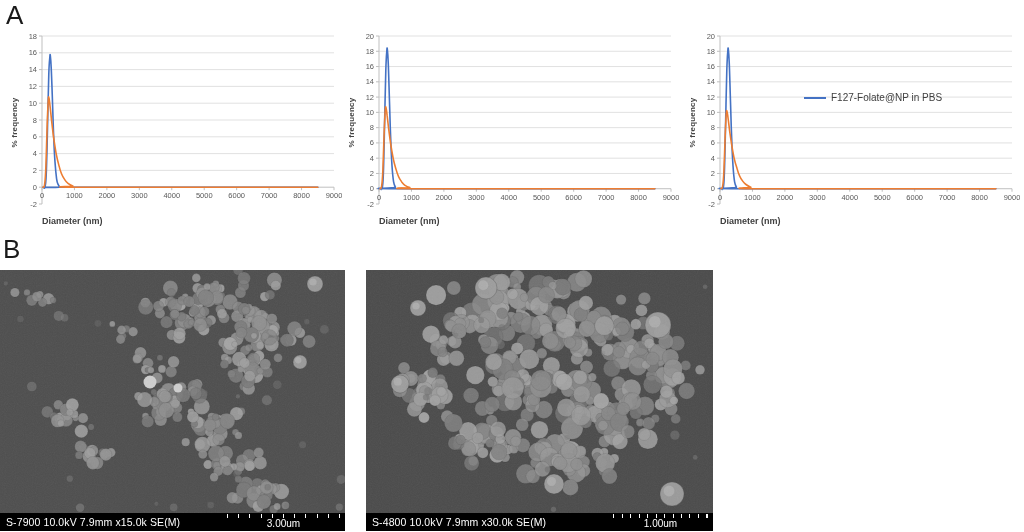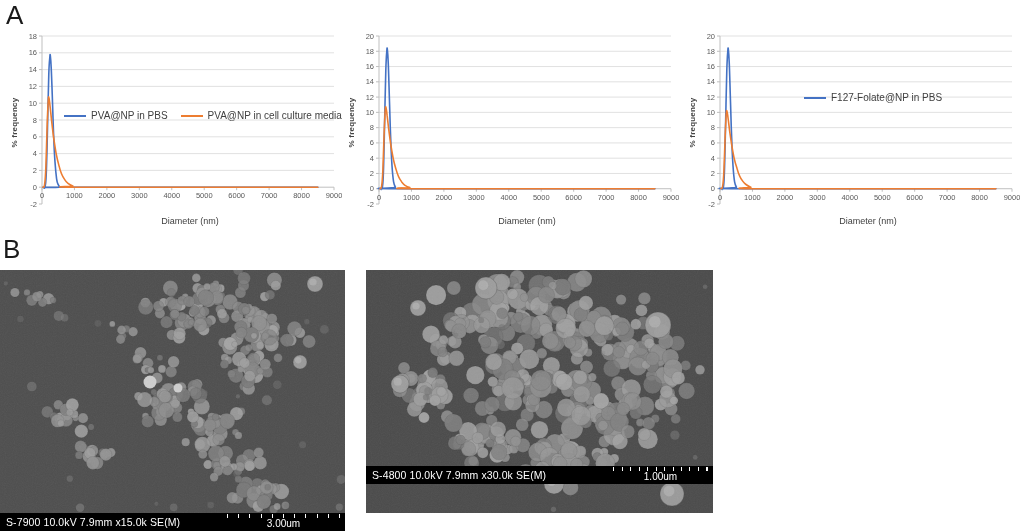--- a/index.html
+++ b/index.html
@@ -7,32 +7,32 @@
   .panel-label{position:absolute;font-size:26px;font-weight:400;color:#1a1a1a;font-family:"Liberation Sans",sans-serif;}
   #labelA{left:6px;top:0px;}
   #labelB{left:3px;top:234px;}
 
   
   .chart{position:absolute;width:334px;height:202px;margin:0;top:28px;}
   .chart.c0{left:8px;} .chart.c1{left:345px;} .chart.c2{left:686px;}
   .chart svg.plot{position:absolute;left:0;top:0;display:block;}
   .ylab-box{position:absolute;left:0;top:0;width:13px;height:188px;display:flex;align-items:center;justify-content:center;}
   .ylab-box span{transform:rotate(-90deg);white-space:nowrap;font-size:8px;font-weight:600;color:#444;letter-spacing:0.2px;}
-  .xlab{position:absolute;left:34px;right:4px;top:188px;text-align:center;font-size:9px;font-weight:400;color:#3f3f3f;}
+  .xlab{position:absolute;left:34px;right:4px;top:188px;text-align:left;font-size:9px;font-weight:700;color:#3f3f3f;}
   .legend{position:absolute;display:flex;align-items:center;font-size:10px;color:#404040;line-height:1.15;}
   .legend .li{display:flex;align-items:center;white-space:nowrap;}
   .legend .sw{display:inline-block;width:22px;height:2px;margin-right:5px;flex:0 0 auto;}
   .c0 .legend{left:58px;right:2px;top:82px;justify-content:center;gap:13px;}
   .c1 .legend{left:38px;right:2px;top:82px;justify-content:center;gap:13px;}
   .c2 .legend{left:118px;top:64px;flex-direction:column;align-items:flex-start;gap:10px;}
 
   
   .sem{position:absolute;top:270px;margin:0;background:#000;}
   .sem.s0{left:0px;width:345px;height:261px;}
-  .sem.s1{left:366px;width:347px;height:214px;}
+  .sem.s1{left:366px;width:347px;height:261px;}
   .sem svg{display:block;}
   .sembar{position:absolute;left:0;right:0;bottom:0;height:18px;background:#000;display:flex;justify-content:space-between;align-items:stretch;padding:1px 5px 2px 6px;box-sizing:border-box;}
   .seminfo{align-self:center;color:#fff;font-size:10.5px;white-space:nowrap;letter-spacing:0.1px;}
   .semscale{display:flex;flex-direction:column;justify-content:space-between;align-items:center;}
   .ruler{display:block;height:4px;border-right:1px solid #fff;}
   .s0 .ruler{width:112px;background:repeating-linear-gradient(90deg,#fff 0 1px,transparent 1px 11.2px);}
   .s1 .ruler{width:94px;background:repeating-linear-gradient(90deg,#fff 0 1px,transparent 1px 8.5px);}
   .scalelabel{color:#fff;font-size:10px;line-height:1;}
 </style>
 </head>
@@ -96,30 +96,20 @@
         <text x="228.66666666666666" y="170.20000000000002" text-anchor="middle" font-size="7.5" fill="#595959" font-family="&quot;Liberation Sans&quot;,sans-serif">6000</text>
         <line x1="261.1111111111111" x2="261.1111111111111" y1="159.20000000000002" y2="162.20000000000002" stroke="#bfbfbf" stroke-width="1"></line>
         <text x="261.1111111111111" y="170.20000000000002" text-anchor="middle" font-size="7.5" fill="#595959" font-family="&quot;Liberation Sans&quot;,sans-serif">7000</text>
         <line x1="293.55555555555554" x2="293.55555555555554" y1="159.20000000000002" y2="162.20000000000002" stroke="#bfbfbf" stroke-width="1"></line>
         <text x="293.55555555555554" y="170.20000000000002" text-anchor="middle" font-size="7.5" fill="#595959" font-family="&quot;Liberation Sans&quot;,sans-serif">8000</text>
         <line x1="326" x2="326" y1="159.20000000000002" y2="162.20000000000002" stroke="#bfbfbf" stroke-width="1"></line>
         <text x="326" y="170.20000000000002" text-anchor="middle" font-size="7.5" fill="#595959" font-family="&quot;Liberation Sans&quot;,sans-serif">9000</text>
         <path d="M35.0 159.2C35.3 159.2 36.4 161.3 36.9 159.2C37.5 157.1 37.8 156.4 38.2 146.6C38.7 136.8 39.1 117.2 39.5 100.4C39.9 83.6 40.4 57.6 40.8 45.8C41.2 34.0 41.5 32.9 41.8 29.8C42.0 26.8 42.0 25.6 42.3 27.3C42.5 29.0 42.9 32.6 43.2 39.9C43.6 47.2 44.0 59.5 44.4 71.0C44.8 82.5 45.2 98.3 45.7 108.8C46.1 119.3 46.5 127.0 47.0 134.0C47.5 141.0 48.1 147.0 48.6 150.8C49.1 154.6 49.6 155.3 50.2 156.7C50.9 158.1 51.4 158.8 52.5 159.2C53.6 159.6 13.8 159.2 56.7 159.2C99.6 159.2 267.6 159.2 309.8 159.2" fill="none" stroke="#4472C4" stroke-width="1.6" stroke-linejoin="round" stroke-linecap="round"></path>
         <path d="M35.0 159.2C35.2 158.8 36.1 160.2 36.6 156.7C37.1 153.2 37.5 148.3 37.9 138.2C38.3 128.1 38.8 107.3 39.2 96.2C39.6 85.1 40.0 76.2 40.3 71.8C40.6 67.5 40.7 69.0 41.0 70.2C41.3 71.3 41.7 74.6 42.1 78.6C42.6 82.5 43.1 88.1 43.7 93.7C44.4 99.3 45.2 106.7 46.0 112.2C46.8 117.6 47.5 122.2 48.3 126.4C49.1 130.6 50.0 134.1 50.9 137.4C51.7 140.6 52.5 143.4 53.5 145.8C54.4 148.1 55.6 150.0 56.7 151.6C57.8 153.3 58.6 154.4 60.0 155.4C61.3 156.5 62.9 157.3 64.8 157.9C66.7 158.6 30.5 159.0 71.3 159.2C112.1 159.4 270.0 159.2 309.8 159.2" fill="none" stroke="#ED7D31" stroke-width="1.6" stroke-linejoin="round" stroke-linecap="round"></path>
       </svg>
-    <div class="legend">
-      <span class="li">
-          <span class="sw" style="background: rgb(68, 114, 196);"></span>
-          <span>PVA@NP in PBS</span>
-        </span>
-      <span class="li">
-          <span class="sw" style="background: rgb(237, 125, 49);"></span>
-          <span>PVA@NP in cell culture media</span>
-        </span>
-    </div>
     <div class="xlab">Diameter (nm)</div>
   </figure>
 
   <figure class="chart c1">
     <div class="ylab-box">
         <span>% frequency</span>
       </div>
     <svg class="plot" width="334" height="188" viewBox="0 0 334 188">
         <line x1="34" x2="326" y1="145.45454545454547" y2="145.45454545454547" stroke="#d9d9d9" stroke-width="0.8"></line>
         <line x1="34" x2="326" y1="130.1818181818182" y2="130.1818181818182" stroke="#d9d9d9" stroke-width="0.8"></line>

